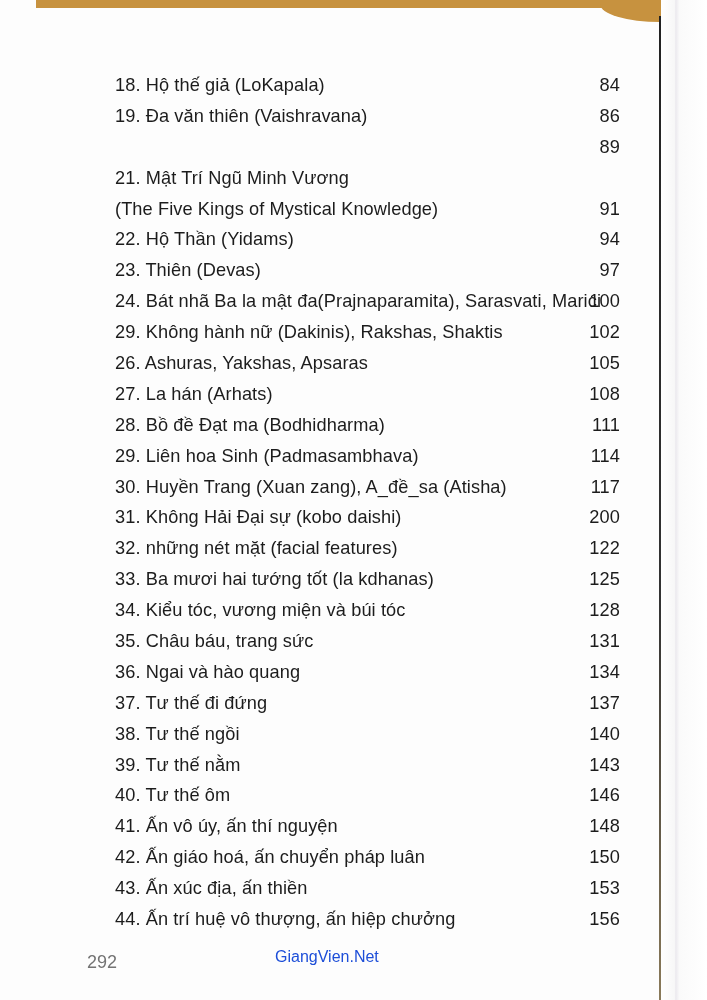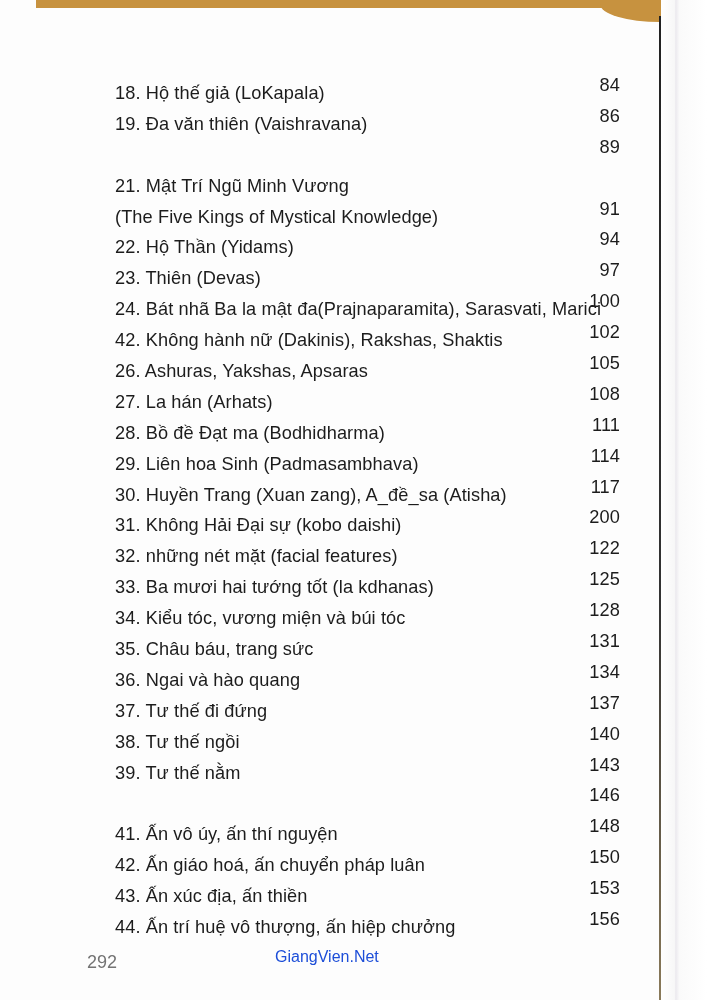--- a/index.html
+++ b/index.html
@@ -30,21 +30,21 @@
     position: absolute; left: 661px; top: 0; width: 46px; height: 1000px;
     background: linear-gradient(90deg, #ffffff 0%, #f7f7f7 30%, #ebe9ee 32%, #fafafa 40%, #ffffff 100%);
   }
   .toc {
     position: absolute; left: 115px; top: 70px; width: 505px;
   }
   .row {
     position: relative; height: 30.9px; font-size: 18.2px; line-height: 30.9px;
     white-space: nowrap; letter-spacing: 0.1px;
   }
-  .row .title { position: absolute; left: 0; top: 8px; }
+  .row .title { position: absolute; left: 0; top: 0; }
   .row .page { position: absolute; right: 0; top: 0; }
   .footer-page {
     position: absolute; left: 87px; top: 952px; font-size: 18px; color: #737373;
   }
   .watermark {
     position: absolute; left: 275px; top: 948px; font-size: 16px; color: #1d4ed8;
   }
 </style>
 </head>
 <body>
@@ -81,21 +81,21 @@
     </div>
   <div class="row">
       <span class="title">23. Thiên (Devas)</span>
       <span class="page">97</span>
     </div>
   <div class="row">
       <span class="title">24. Bát nhã Ba la mật đa(Prajnaparamita), Sarasvati, Marici</span>
       <span class="page">100</span>
     </div>
   <div class="row">
-      <span class="title">42. Không hành nữ (Dakinis), Rakshas, Shaktis</span>
+      <span class="title">29. Không hành nữ (Dakinis), Rakshas, Shaktis</span>
       <span class="page">102</span>
     </div>
   <div class="row">
       <span class="title">26. Ashuras, Yakshas, Apsaras</span>
       <span class="page">105</span>
     </div>
   <div class="row">
       <span class="title">27. La hán (Arhats)</span>
       <span class="page">108</span>
     </div>
@@ -141,20 +141,21 @@
     </div>
   <div class="row">
       <span class="title">38. Tư thế ngồi</span>
       <span class="page">140</span>
     </div>
   <div class="row">
       <span class="title">39. Tư thế nằm</span>
       <span class="page">143</span>
     </div>
   <div class="row">
+      <span class="title">40. Tư thế ôm</span>
       <span class="page">146</span>
     </div>
   <div class="row">
       <span class="title">41. Ấn vô úy, ấn thí nguyện</span>
       <span class="page">148</span>
     </div>
   <div class="row">
       <span class="title">42. Ấn giáo hoá, ấn chuyển pháp luân</span>
       <span class="page">150</span>
     </div>

